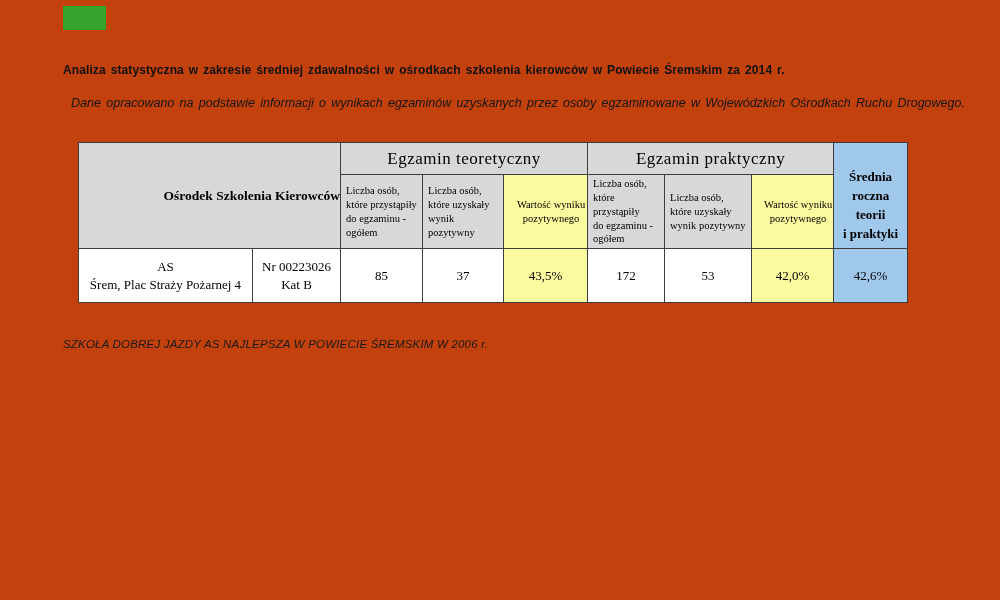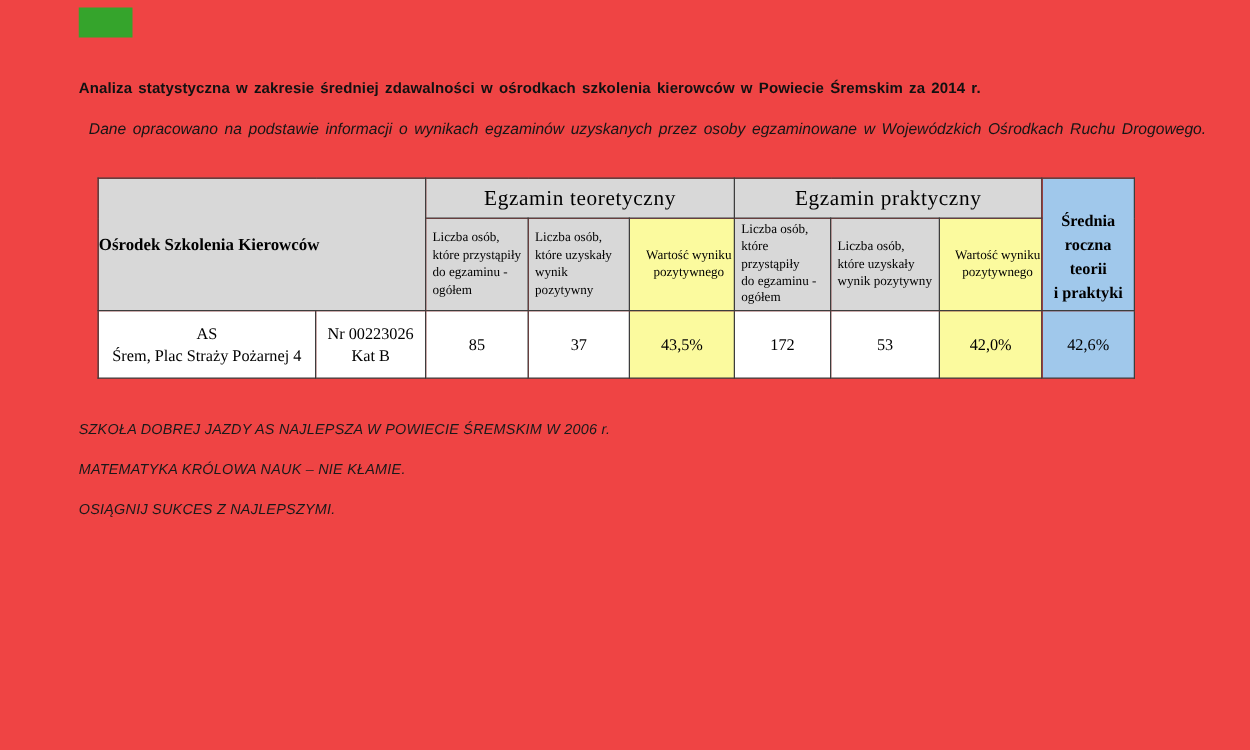--- a/index.html
+++ b/index.html
@@ -1,21 +1,21 @@
 <!DOCTYPE html>
 <html style="--gray: #d8d8d8; --yellow: #fbfa9e; --blue: #a0c8eb; --border: #3d3d3d; --green: #35a42c; --ink: #1a1a1a;"><head>
 <meta charset="utf-8">
 <style>
   :root{
     --gray:#d8d8d8; --yellow:#fbfa9e; --blue:#a0c8eb;
     --border:#3d3d3d; --green:#35a42c; --ink:#1a1a1a;
   }
   *{box-sizing:border-box; margin:0; padding:0;}
   html,body{width:1000px; height:600px; background:#ffffff; overflow:hidden;}
-  .page{position:relative; width:1000px; height:600px; background:#ef4444;
+  .page{position:relative; width:1000px; height:600px; background:#c2410c;
         font-family:"Liberation Sans", sans-serif; color:var(--ink);}
 
   .green-marker{position:absolute; left:63px; top:6px; width:43px; height:24px;
         background:var(--green);}
 
   .doc-title{position:absolute; left:63px; top:63px; width:900px;
         font-size:12px; font-weight:bold; letter-spacing:.1px; word-spacing:1.5px;
         color:#111;}
   .doc-subtitle{position:absolute; left:63px; top:96px; width:910px;
         font-size:12.5px; font-style:italic; word-spacing:1.8px; color:#161616;text-align:center;}
@@ -23,21 +23,21 @@
   table.results{position:absolute; left:78px; top:142px; width:829px;
         border-collapse:collapse; table-layout:fixed;
         font-family:"Liberation Serif", serif; color:#000;}
   table.results td{border:1px solid var(--border); overflow:hidden;}
 
   tr.r1{height:32px;} tr.r2{height:70px;} tr.r3{height:54px;}
 
   td.gray{background:var(--gray);} td.yellow{background:var(--yellow);}
   td.blue{background:var(--blue);} td.white{background:#ffffff;}
 
-  td.osrodek-h{font-weight:bold; font-size:13.5px; text-align:left; vertical-align:middle;}
+  td.osrodek-h{font-weight:bold; font-size:13.5px; text-align:right; vertical-align:middle;}
   td.group-h{font-weight:normal; font-size:17px; letter-spacing:.5px;
         text-align:center; vertical-align:middle;}
   td.avg-h{font-weight:bold; font-size:13px; text-align:center; vertical-align:top;
         padding-top:25px; line-height:1.45;}
   td.sub{font-size:10.5px; line-height:1.32; vertical-align:middle;
         padding:2px 1px 2px 5px; white-space:nowrap;}
   td.sub.ctr{text-align:center; padding-left:12px;}
   td.data{font-size:13px; text-align:center; vertical-align:middle; line-height:1.35;}
 </style>
 </head>
@@ -85,16 +85,14 @@
       <td class="yellow data">43,5%</td>
       <td class="white data">172</td>
       <td class="white data">53</td>
       <td class="yellow data">42,0%</td>
       <td class="blue data">42,6%</td>
     </tr>
   </tbody>
     </table>
 
   <p style="position:absolute; left:63px; top:338px; font-size:11.5px; font-style:italic; letter-spacing:.2px;">SZKOŁA DOBREJ JAZDY AS NAJLEPSZA  W POWIECIE ŚREMSKIM  W 2006 r.</p>
-  <p style="position:absolute; left:63px; top:370px; font-size:11.5px; font-style:italic; letter-spacing:.2px;">MATEMATYKA KRÓLOWA NAUK – NIE KŁAMIE.</p>
-  <p style="position:absolute; left:63px; top:402px; font-size:11.5px; font-style:italic; letter-spacing:.2px;">OSIĄGNIJ SUKCES Z NAJLEPSZYMI.</p>
 
 </div>
 
 </body></html>

